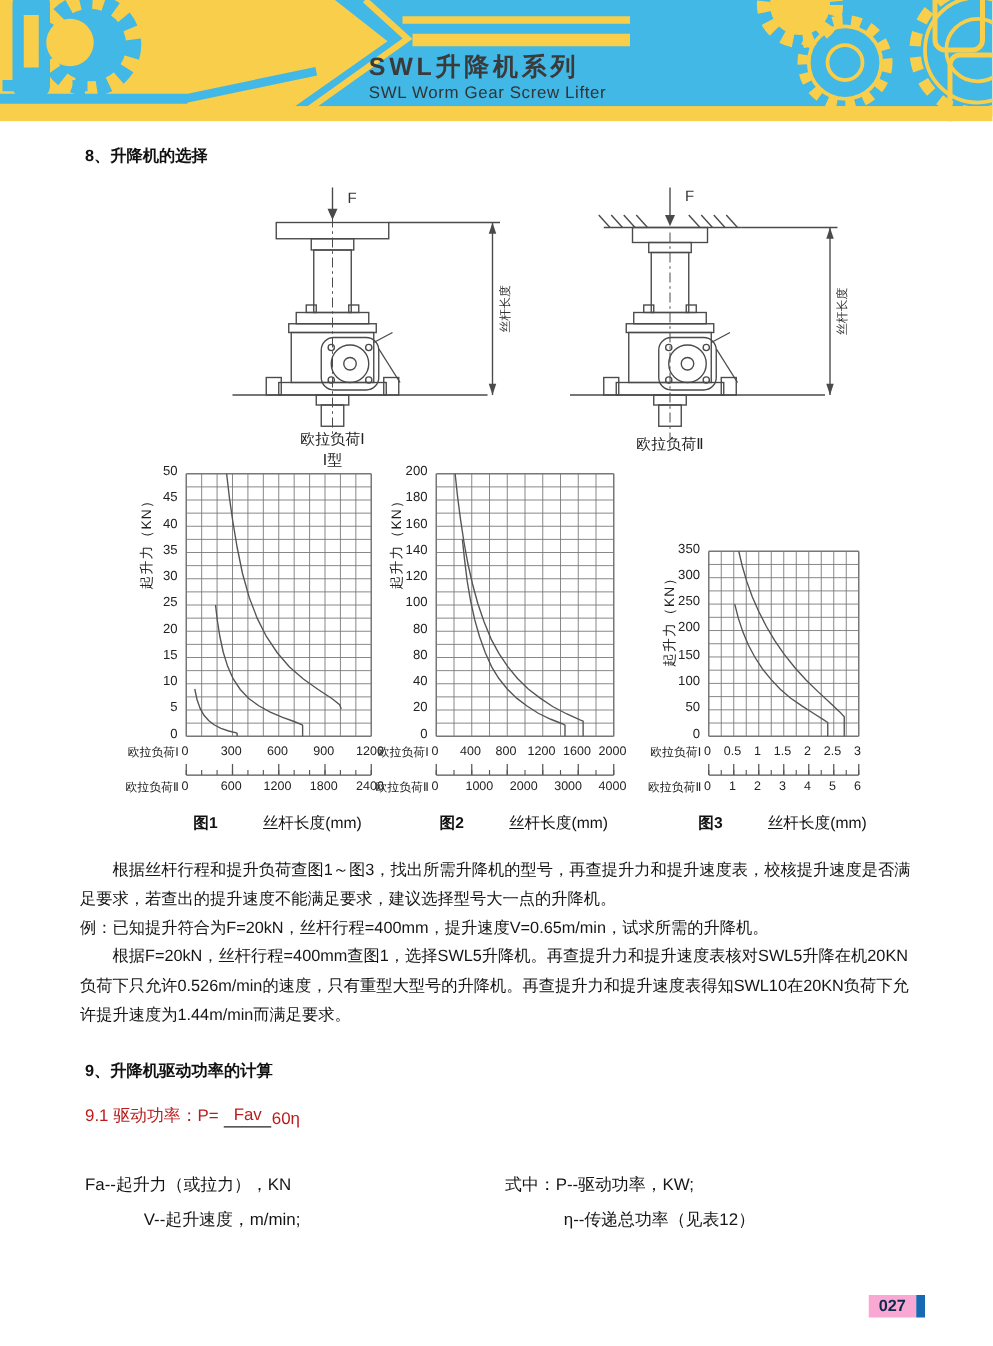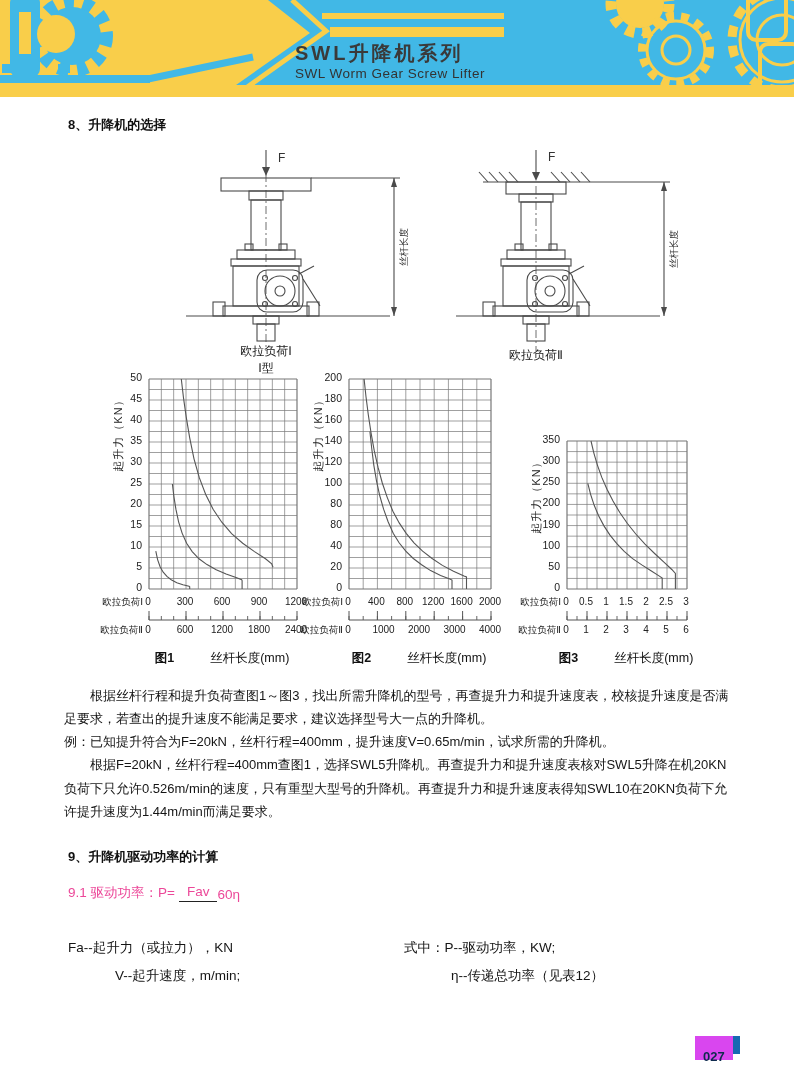--- a/index.html
+++ b/index.html
@@ -20,31 +20,31 @@
   .ytick{position:absolute;width:30px;text-align:right;font-size:10.5px;color:#222;}
   .xtick{position:absolute;width:40px;text-align:center;font-size:10px;color:#222;}
   .rowlab{position:absolute;width:92px;text-align:right;font-size:9.5px;color:#222;}
   .capline{position:absolute;display:flex;justify-content:center;gap:36px;font-size:12.5px;color:#111;}
   .figlab{font-weight:bold;}
   
   .paras{position:absolute;left:64px;top:684px;width:668px;font-size:13px;line-height:1.78;color:#151515;}
   .paras p{margin:0;}
   .indent{text-indent:2em;}
   
-  .formula{position:absolute;left:68px;top:884px;font-size:13.5px;display:flex;align-items:center;color:#ec4899;}
+  .formula{position:absolute;left:68px;top:884px;font-size:13.5px;display:flex;align-items:center;color:#b91c1c;}
   .frac{display:inline-flex;flex-direction:row;align-items:center;margin-left:4px;font-size:13.5px;}
   .frac .num{border-bottom:1.5px solid #222;padding:0 8px 2px;}
   .frac .den{padding-top:2px;}
   .where{position:absolute;left:68px;top:934px;font-size:13.5px;line-height:2.1;color:#151515;}
   .wrow{display:flex;}
   .wrow span:first-child{width:336px;}
   .ind{padding-left:47px;}
   
   .footer{position:absolute;left:695px;top:1036px;display:flex;height:18px;}
-  .pagenum{background:#d946ef;color:#0e2b4e;font-weight:bold;font-size:13px;line-height:18px;padding:12px 8px;}
+  .pagenum{background:#f9a8d4;color:#0e2b4e;font-weight:bold;font-size:13px;line-height:18px;padding:0 8px;}
   .pagebar{width:7px;background:#1669b2;}
 </style>
 </head>
 <body>
 
 <div class="header">
   <svg width="794" height="97" viewBox="0 0 794 97">
     <rect x="0" y="0" width="794" height="97" fill="#F9CE4A"></rect>
 
     <polygon points="268,0 794,0 794,85 236,85 310,33" fill="#41B8E6"></polygon>
@@ -351,21 +351,21 @@
     </svg>
     <div class="capline" style="left: 308px; top: 282px; width: 222px;">
       <span class="figlab">图2</span>
       <span>丝杆长度(mm)</span>
     </div>
     <div class="ylab" style="left: 476px; top: 120px; width: 120px;">起升力（KN）</div>
     <div class="ytick" style="left: 530px; top: 65px;">350</div>
     <div class="ytick" style="left: 530px; top: 86.1429px;">300</div>
     <div class="ytick" style="left: 530px; top: 107.286px;">250</div>
     <div class="ytick" style="left: 530px; top: 128.429px;">200</div>
-    <div class="ytick" style="left: 530px; top: 149.571px;">190</div>
+    <div class="ytick" style="left: 530px; top: 149.571px;">150</div>
     <div class="ytick" style="left: 530px; top: 170.714px;">100</div>
     <div class="ytick" style="left: 530px; top: 191.857px;">50</div>
     <div class="ytick" style="left: 530px; top: 213px;">0</div>
     <svg width="122" height="150" style="position: absolute; left: 566px; top: 72px;">
       <line x1="1" y1="1" x2="1" y2="149" stroke="#777" stroke-width="1.2"></line>
       <line x1="11" y1="1" x2="11" y2="149" stroke="#777" stroke-width="0.7"></line>
       <line x1="21" y1="1" x2="21" y2="149" stroke="#777" stroke-width="0.7"></line>
       <line x1="31" y1="1" x2="31" y2="149" stroke="#777" stroke-width="0.7"></line>
       <line x1="41" y1="1" x2="41" y2="149" stroke="#777" stroke-width="0.7"></line>
       <line x1="51" y1="1" x2="51" y2="149" stroke="#777" stroke-width="0.7"></line>

